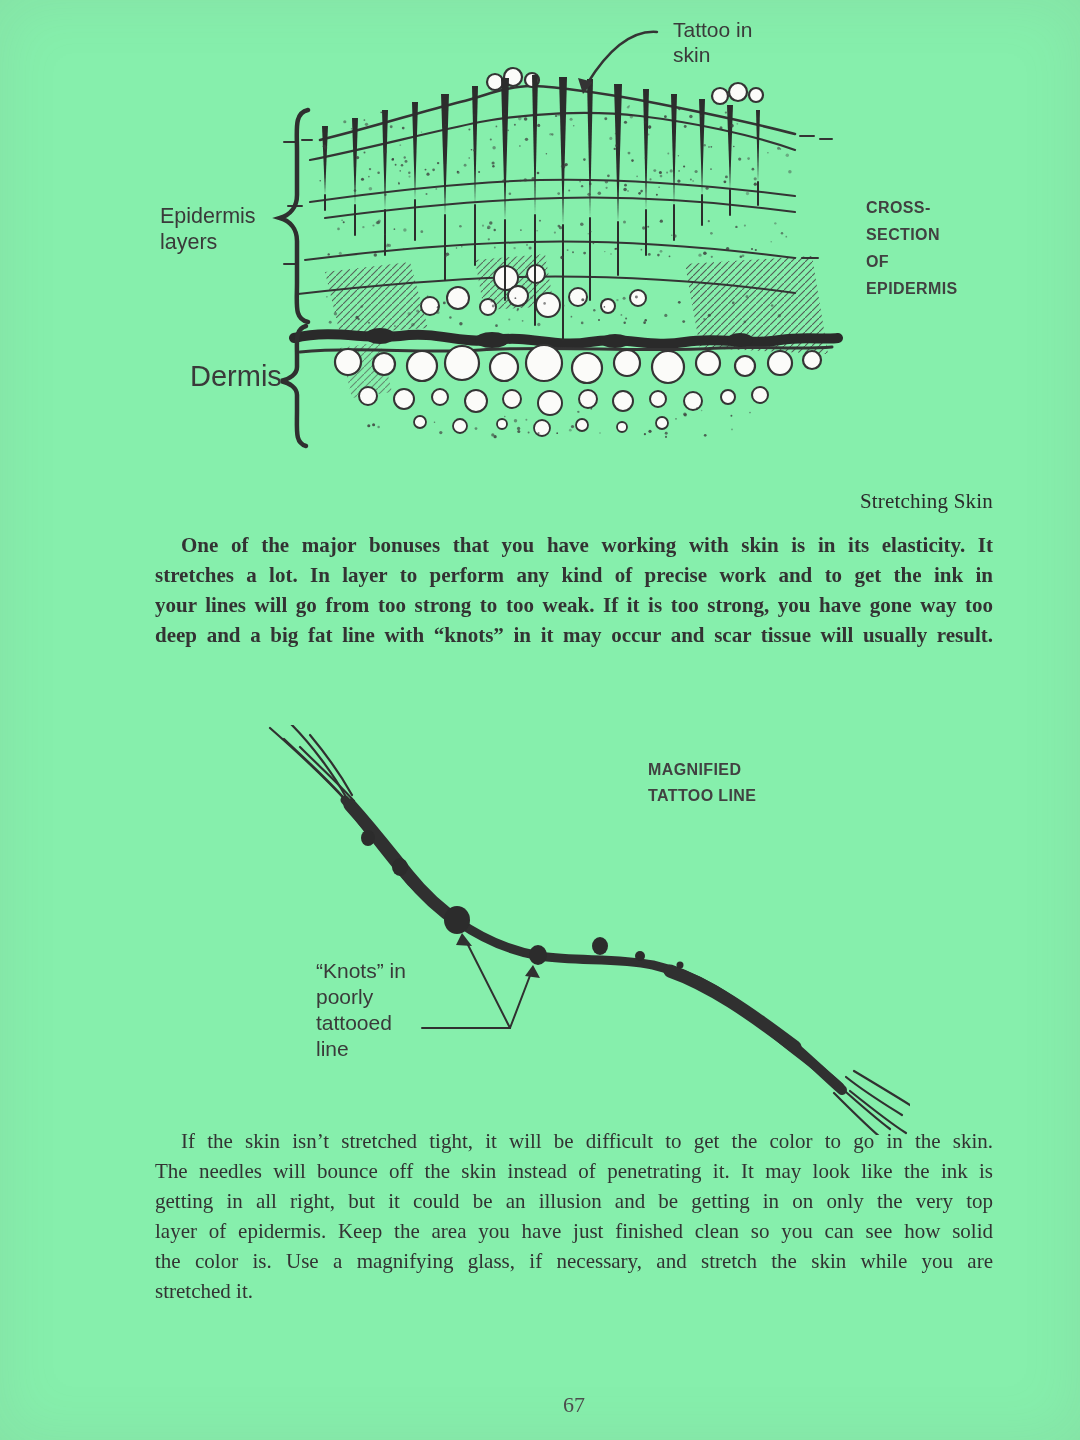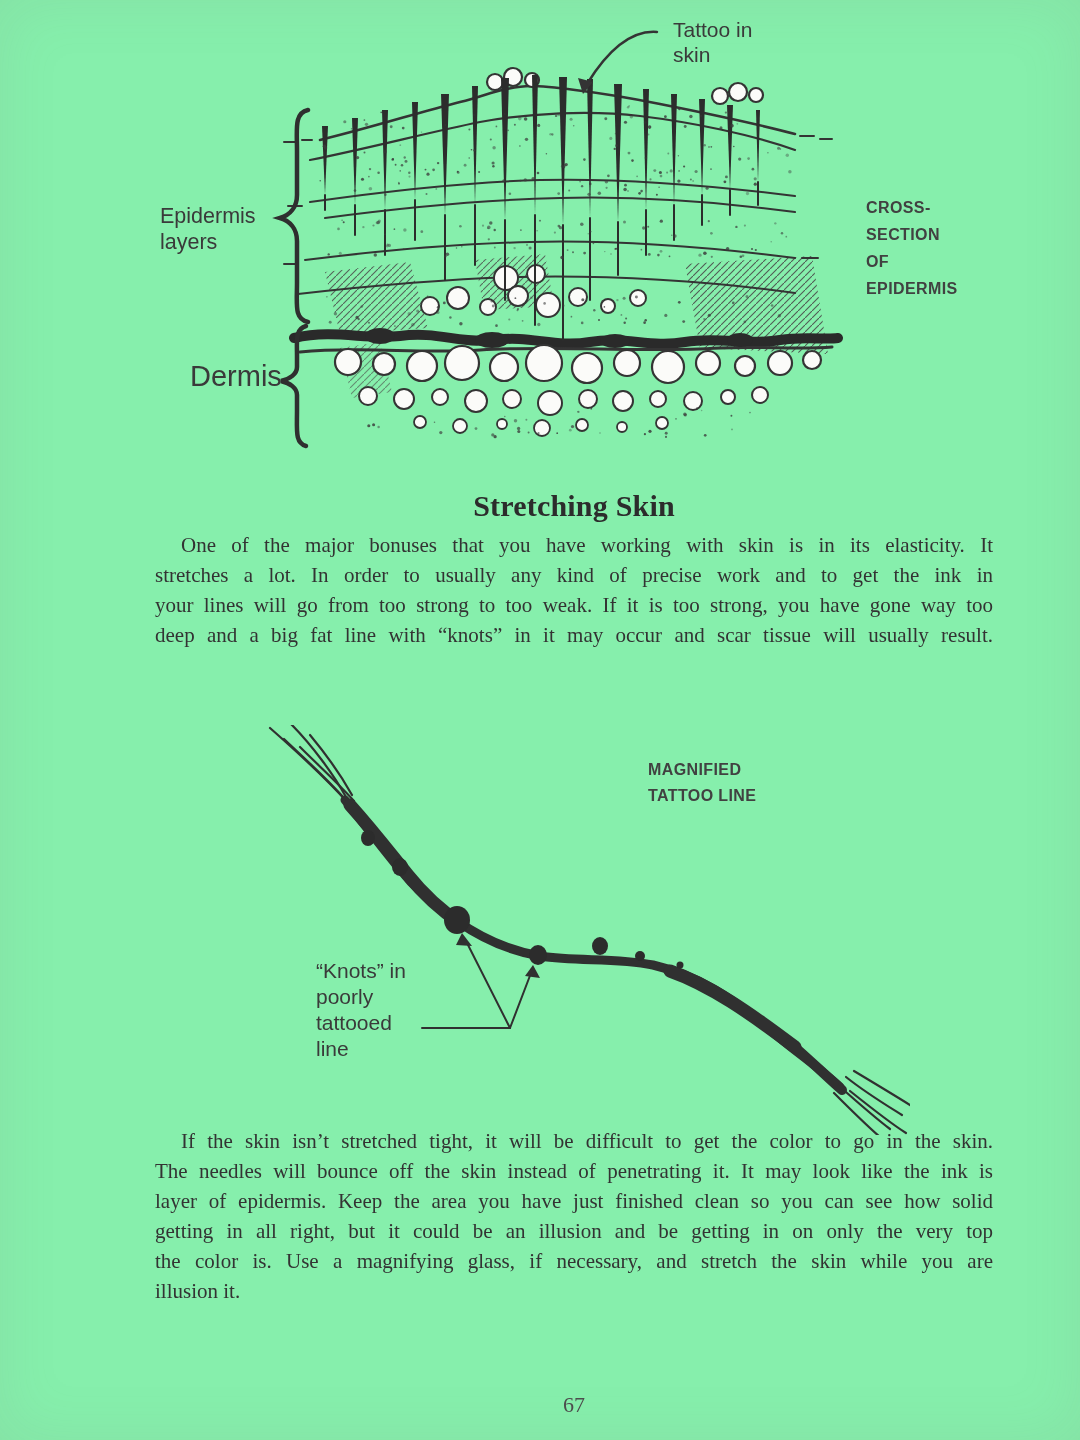--- a/index.html
+++ b/index.html
@@ -6,21 +6,21 @@
   #page{
     position:relative;width:1080px;height:1440px;margin:0 auto;
     background:#86efac;overflow:hidden;
     box-shadow:inset 0 0 60px rgba(120,120,115,.12);
     font-family:"Liberation Serif",serif;color:#2e2e2e;
   }
   .abs{position:absolute;}
   .lbl-sans{font-family:"Liberation Sans",sans-serif;color:#3a3a3a;white-space:pre-line;}
   .fig-label{font-size:21px;line-height:25px;}
   .fig-caption{font-weight:bold;font-size:16px;line-height:27px;letter-spacing:.4px;color:#414141;}
-  .heading{font-weight:bold;font-size:30px;color:#2c2c2c;text-align:center;letter-spacing:.2px;}
+  .heading{font-weight:normal;font-size:21px;color:#2c2c2c;text-align:right;letter-spacing:.2px;}
   .para{font-size:21px;line-height:30px;color:#333;}
   .para .jline{text-align:justify;text-align-last:justify;}
   .para .jline:first-child{text-indent:26px;}
   .para .jline.lastleft{text-align-last:left;}
   .pagenum{font-size:22px;color:#4d4d4d;text-align:center;}
   svg{display:block;}
 </style>
 </head>
 <body>
 
@@ -507,23 +507,23 @@
   <div class="abs lbl-sans fig-label" style="left:160px;top:203px;font-size:21.5px;line-height:26px;">Epidermis
 layers</div>
   <div class="abs lbl-sans fig-label" style="left:190px;top:364px;font-size:29px;">Dermis</div>
   <div class="abs lbl-sans fig-caption" style="left:866px;top:194px;">CROSS-
 SECTION
 OF
 EPIDERMIS</div>
 
   <div class="abs heading" style="left:155px;top:489px;width:838px;">Stretching Skin</div>
 
-  <div class="abs para" style="left:155px;top:530px;width:838px;">
+  <div class="abs para" style="left:155px;top:530px;width:838px;font-weight:bold;">
       <div class="jline">One of the major bonuses that you have working with skin is in its elasticity. It</div>
-      <div class="jline">stretches a lot. In order to usually any kind of precise work and to get the ink in</div>
+      <div class="jline">stretches a lot. In layer to perform any kind of precise work and to get the ink in</div>
       <div class="jline">your lines will go from too strong to too weak. If it is too strong, you have gone way too</div>
       <div class="jline">deep and a big fat line with “knots” in it may occur and scar tissue will usually result.</div>
     </div>
 
   <svg class="abs" style="left:250px;top:725px;" width="660" height="410" viewBox="0 0 660 410">
     <g stroke="#303030" fill="none" stroke-linecap="round">
 
       <g stroke-width="2.2">
         <path d="M20,3 C45,25 75,52 98,78"></path>
           <path d="M34,14 C55,34 82,58 100,80"></path>
@@ -568,20 +568,20 @@
   <div class="abs lbl-sans fig-caption" style="left:648px;top:757px;width:180px;text-align:left;line-height:26px;">MAGNIFIED
 TATTOO LINE</div>
   <div class="abs lbl-sans fig-label" style="left:316px;top:958px;line-height:26px;">“Knots” in
 poorly
 tattooed
 line</div>
 
   <div class="abs para" style="left:155px;top:1126px;width:838px;">
       <div class="jline">If the skin isn’t stretched tight, it will be difficult to get the color to go in the skin.</div>
       <div class="jline">The needles will bounce off the skin instead of penetrating it. It may look like the ink is</div>
+      <div class="jline">getting in all right, but it could be an illusion and be getting in on only the very top</div>
       <div class="jline">layer of epidermis. Keep the area you have just finished clean so you can see how solid</div>
-      <div class="jline">getting in all right, but it could be an illusion and be getting in on only the very top</div>
       <div class="jline">the color is. Use a magnifying glass, if necessary, and stretch the skin while you are</div>
-      <div class="jline lastleft">illusion it.</div>
+      <div class="jline lastleft">stretched it.</div>
     </div>
 
   <div class="abs pagenum" style="left:155px;top:1392px;width:838px;">67</div>
 </div>
 
 </body></html>

